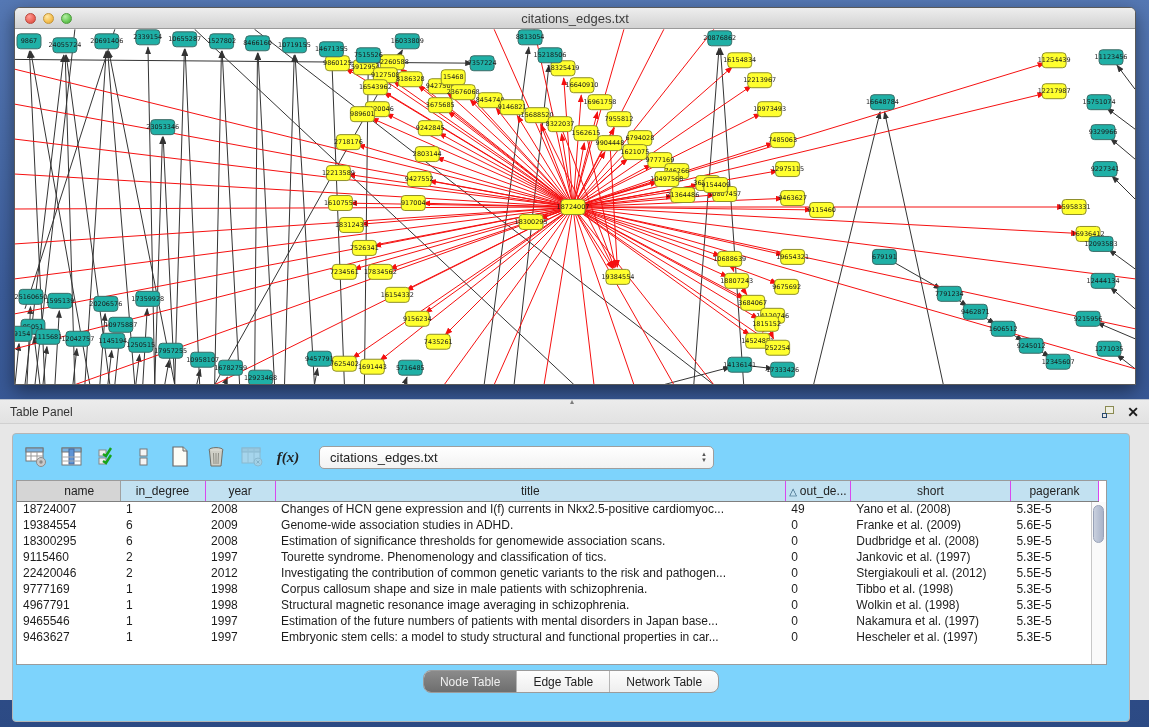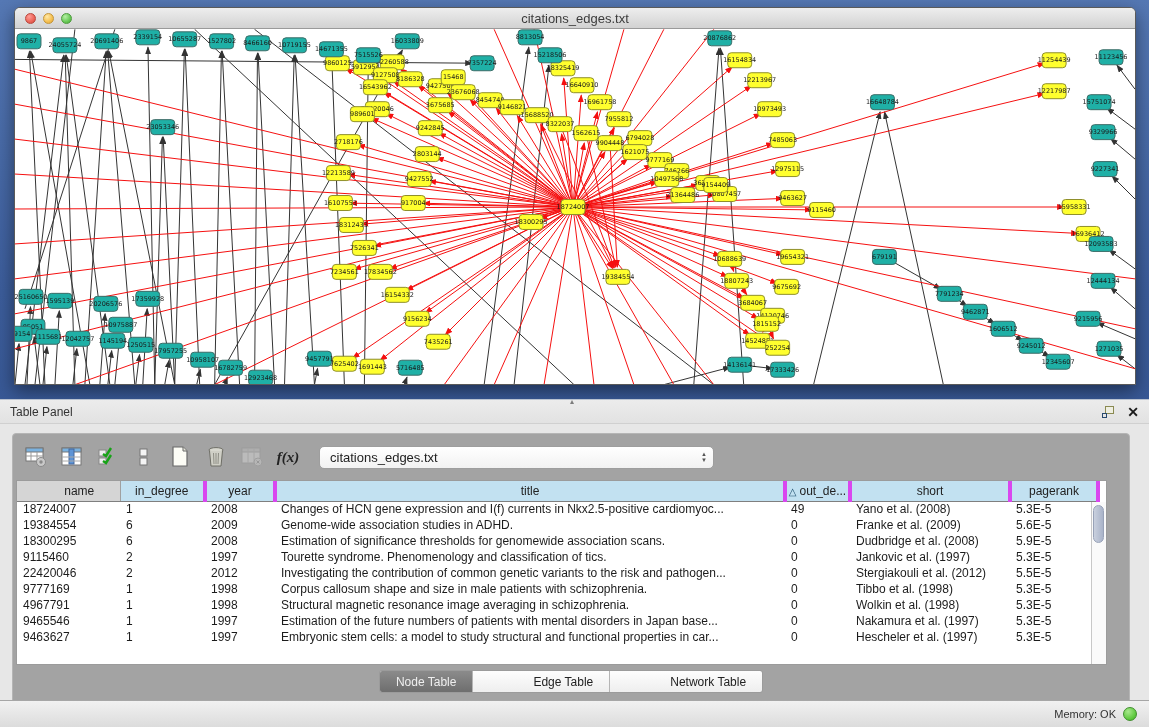--- a/index.html
+++ b/index.html
@@ -30,54 +30,54 @@
   .panel-header { height:24px; display:flex; align-items:center; padding:0 10px;
     background:linear-gradient(180deg,#ececec,#e2e2e2); border-bottom:1px solid #d0d0d0; }
   .panel-title { font-size:12px; color:#333; }
   .ph-icons { margin-left:auto; display:flex; align-items:center; gap:12px; }
   .float-ic { position:relative; width:13px; height:12px; }
   .float-ic .sq1 { position:absolute; left:3px; top:0; width:9px; height:8px; border:1px solid #8a8a52; background:#efefe2;}
   .float-ic .sq2 { position:absolute; left:0; bottom:0; width:5px; height:5px; border:1px solid #27496e; }
   .close-ic { font-size:14px; font-weight:bold; color:#1a1a1a; line-height:12px; cursor:pointer; }
 
   .panel-body { position:absolute; left:12px; right:19px; top:33px; height:289px;
-    background:#a3a3a3; border:1px solid #b5b5b5; border-radius:4px; }
+    background:#7dd3fc; border:1px solid #b5b5b5; border-radius:4px; }
 
   
   .toolbar { height:46px; display:flex; align-items:center; padding:0 10px; gap:10px; }
   .tb-ic { width:26px; height:26px; display:flex; align-items:center; justify-content:center; cursor:pointer; }
   .tb-ic svg { display:block; }
   .tb-ic.disabled { opacity:.45; cursor:default; }
   .fx { font-family:"Liberation Serif", serif; font-style:italic; font-weight:bold; font-size:15px; color:#222; }
   .combo { width:395px; height:23px; margin-left:8px; background:linear-gradient(180deg,#ffffff,#f2f2f2);
     border:1px solid #9e9e9e; border-radius:5px; display:flex; align-items:center;
     padding:0 6px 0 10px; font-size:13px; color:#222; cursor:pointer; }
   .combo .val { flex:1; white-space:nowrap; overflow:hidden; }
   .combo-arrows { display:flex; flex-direction:column; line-height:5px; font-size:6px; color:#555; gap:1px;}
 
   
   .table-wrap { position:relative; margin:0 22px 0 3px; height:185px; background:#fff;
     border:1px solid #9b9b9b; overflow:hidden; }
   table { border-collapse:collapse; table-layout:fixed; width:1082px; }
   th { height:20px; font-size:12px; font-weight:normal; color:#222; text-align:center;
-    background:#c2e1f1; border-right:4px solid #d946ef; border-bottom:1px solid #7f7f7f;
+    background:#c2e1f1; border-right:1px solid #d946ef; border-bottom:1px solid #7f7f7f;
     overflow:hidden; white-space:nowrap; cursor:pointer; }
   th.gray { background:#d5d5d5; border-right:1px solid #a0a0a0;padding-left:22px; }
   .sortglyph { font-size:10px; color:#1f4f6e; margin-right:3px; }
   td { height:16px; font-size:12px; color:#1c1c1c; padding:0 4px 0 6px;
     white-space:nowrap; overflow:hidden; }
   .vscroll { position:absolute; top:21px; right:0; bottom:0; width:15px;
     background:#fafafa; border-left:1px solid #c8c8c8; }
   .vthumb { position:absolute; top:3px; left:1px; width:11px; height:38px; border-radius:6px;
     background:linear-gradient(90deg,#c9d0de,#a9b3c9); border:1px solid #98a2b8; }
 
   
   .tabs { display:flex; justify-content:center; margin-top:5px; }
-  .seg { display:flex; border:1px solid #9b9b9b; border-radius:3px; overflow:hidden;
-    background:linear-gradient(180deg,#fdfdfd,#eee);gap:44px; }
+  .seg { display:flex; border:1px solid #9b9b9b; border-radius:8px; overflow:hidden;
+    background:linear-gradient(180deg,#fdfdfd,#eee); }
   .seg button { height:21px; padding:0 16px; font-size:12px; color:#222; background:transparent;
     border:none; border-right:1px solid #b5b5b5; cursor:pointer; font-family:inherit; }
   .seg button:last-child { border-right:none; }
   .seg button.active { background:linear-gradient(180deg,#8b8b8b,#6e6e6e); color:#efefef; }
 
   
   .statusbar { position:absolute; left:0; bottom:0; width:1149px; height:27px;
     background:linear-gradient(180deg,#f1f1f1,#dcdcdc); border-top:1px solid #a6a6a6;
     display:flex; align-items:center; justify-content:flex-end; padding-right:12px; gap:7px; }
   .mem-label { font-size:11px; color:#333; }
@@ -962,17 +962,13 @@
       <div class="tabs">
         <div class="seg" id="seg-tabs">
             <button class="active">Node Table</button>
             <button>Edge Table</button>
             <button>Network Table</button>
           </div>
       </div>
     </div>
   </div>
 
-  <div class="statusbar">
-    <span class="mem-label">Memory: OK</span>
-    <span class="memdot"></span>
-  </div>
 </div>
 
 </body></html>

